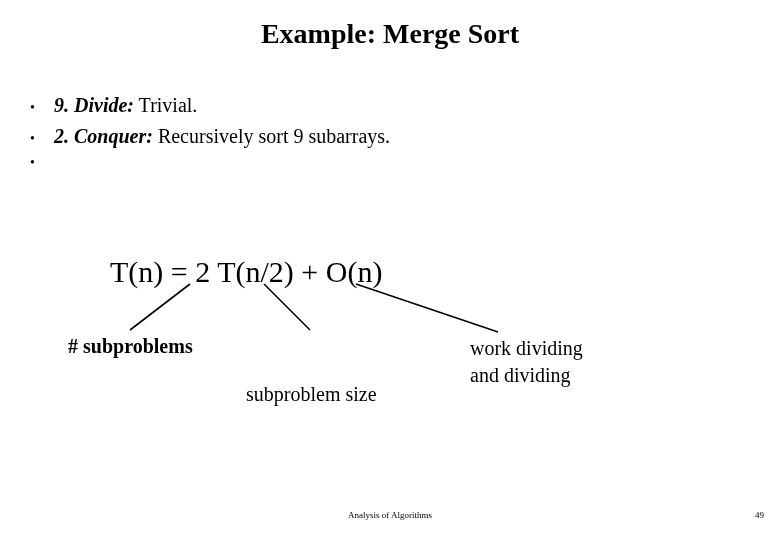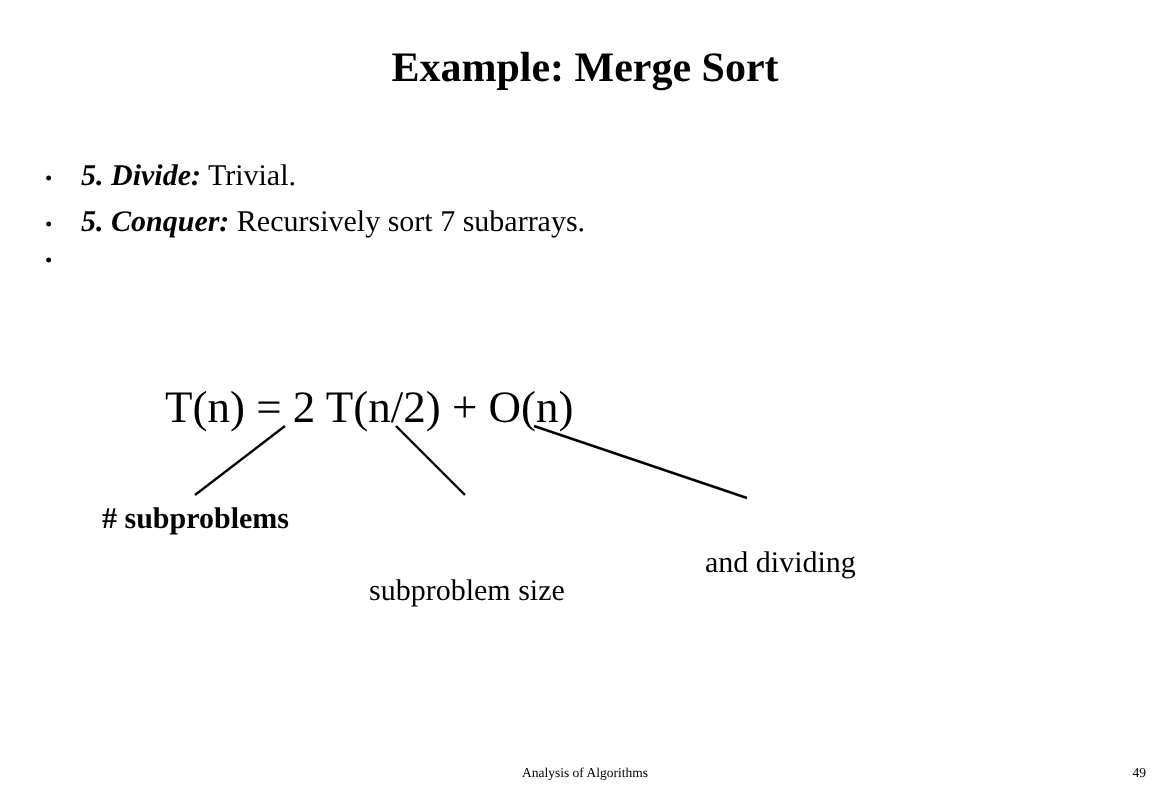--- a/index.html
+++ b/index.html
@@ -9,21 +9,21 @@
       background: #ffffff;
       font-family: "Times New Roman", Times, serif;
       color: #000000;
       position: relative;
       overflow: hidden;
     }
     .title {
       text-align: center;
       font-size: 28px;
       font-weight: bold;
-      margin-top: 30px;
+      margin-top: 18px;
     }
     .bullets {
       margin-top: 40px;
       margin-left: 30px;
       font-size: 20px;
       line-height: 1.55;
     }
     .bullet-row {
       display: flex;
       align-items: baseline;
@@ -75,41 +75,41 @@
   </style>
 </head>
 <body>
 
 <h1 class="title">Example: Merge Sort</h1>
 
 <div class="bullets">
   <div class="bullet-row">
     <span class="bullet-dot">•</span>
     <span>
-      <span class="bi">5. Divide:</span><span> Trivial.</span>
+      <span class="bi">9. Divide:</span><span> Trivial.</span>
     </span>
   </div>
   <div class="bullet-row">
     <span class="bullet-dot">•</span>
     <span>
-      <span class="bi">5. Conquer:</span><span> Recursively sort 7 subarrays.</span>
+      <span class="bi">2. Conquer:</span><span> Recursively sort 9 subarrays.</span>
     </span>
   </div>
   <div class="bullet-row">
     <span class="bullet-dot">•</span>
   </div>
 </div>
 
 <div class="formula">T(n) = 2 T(n/2) + O(n)</div>
 
 <div class="labels">
   <div class="label1"># subproblems</div>
   <div class="label2">subproblem size</div>
   <div class="label3">
-    <br>
+    <span>work dividing</span><br>
     <span>and dividing</span>
   </div>
 </div>
 
 <svg class="arrows" viewBox="0 0 780 540">
   <line x1="130" y1="330" x2="190" y2="284" stroke="#000" stroke-width="1.6"></line>
   <line x1="310" y1="330" x2="264" y2="284" stroke="#000" stroke-width="1.6"></line>
   <line x1="498" y1="332" x2="356" y2="284" stroke="#000" stroke-width="1.6"></line>
 </svg>
 

